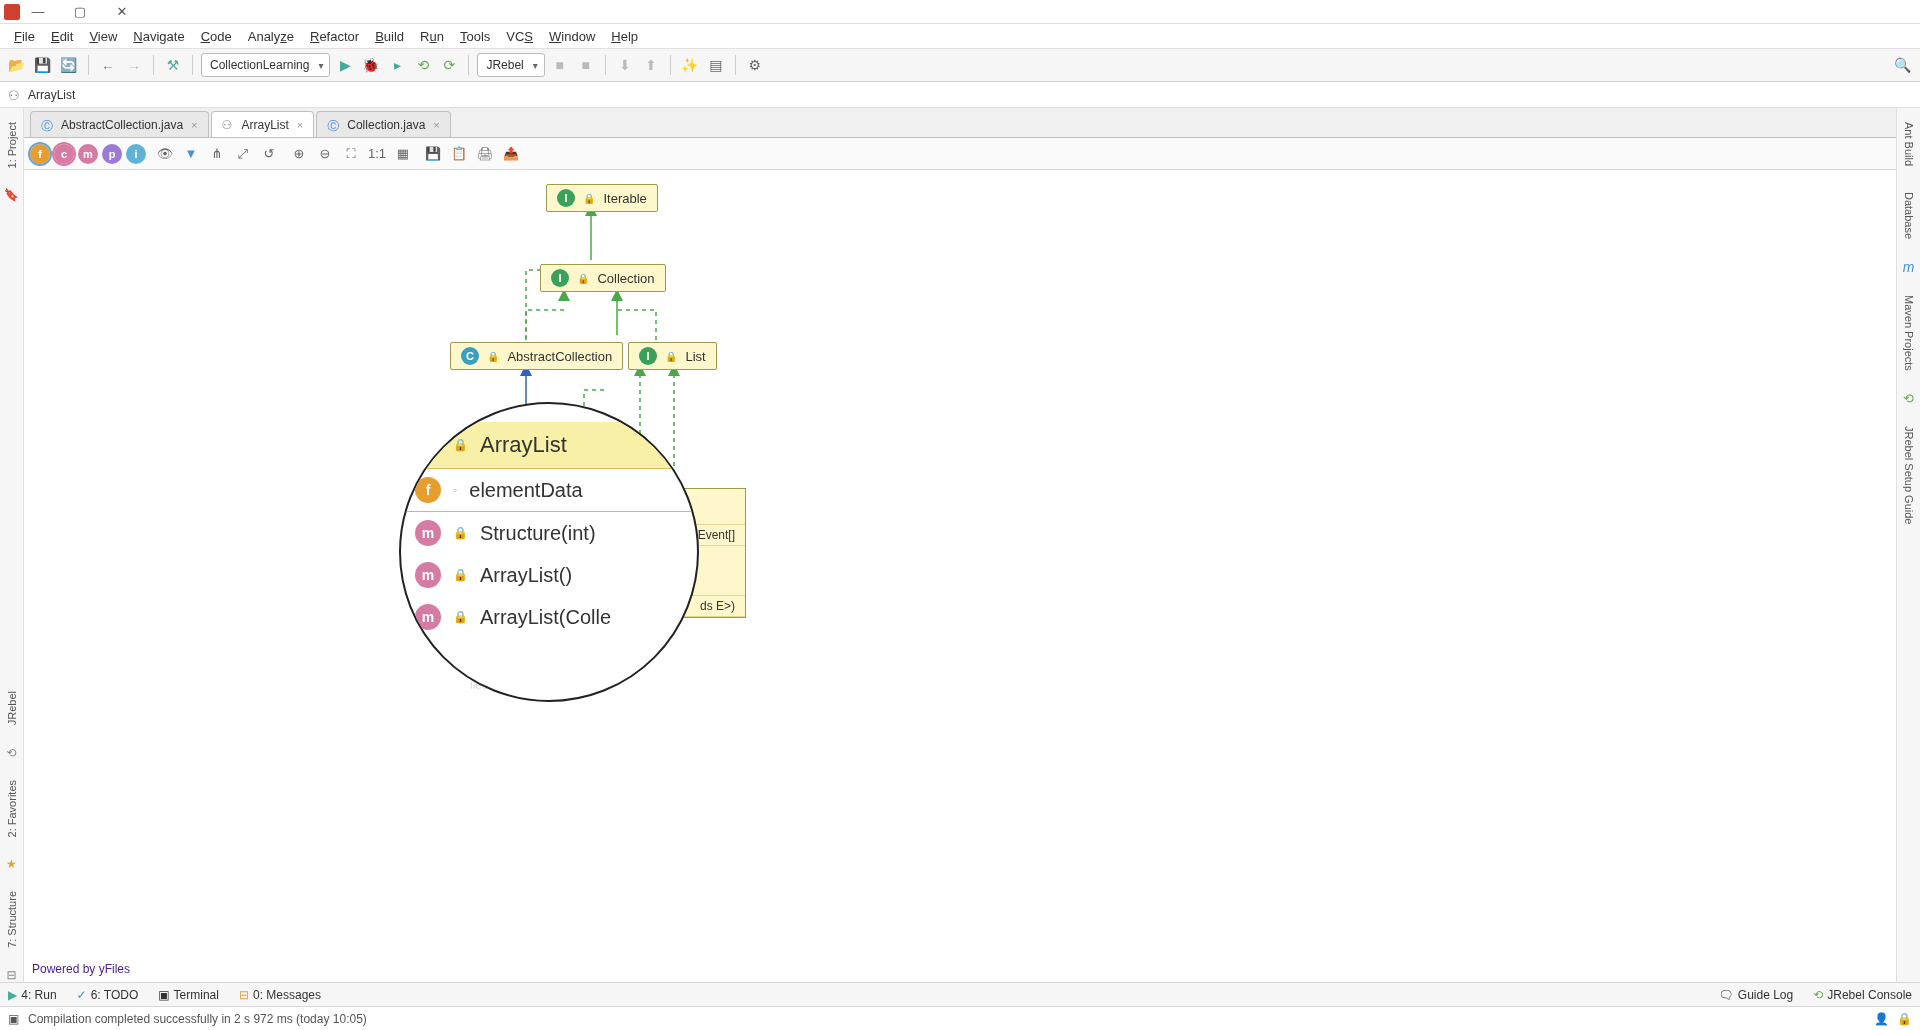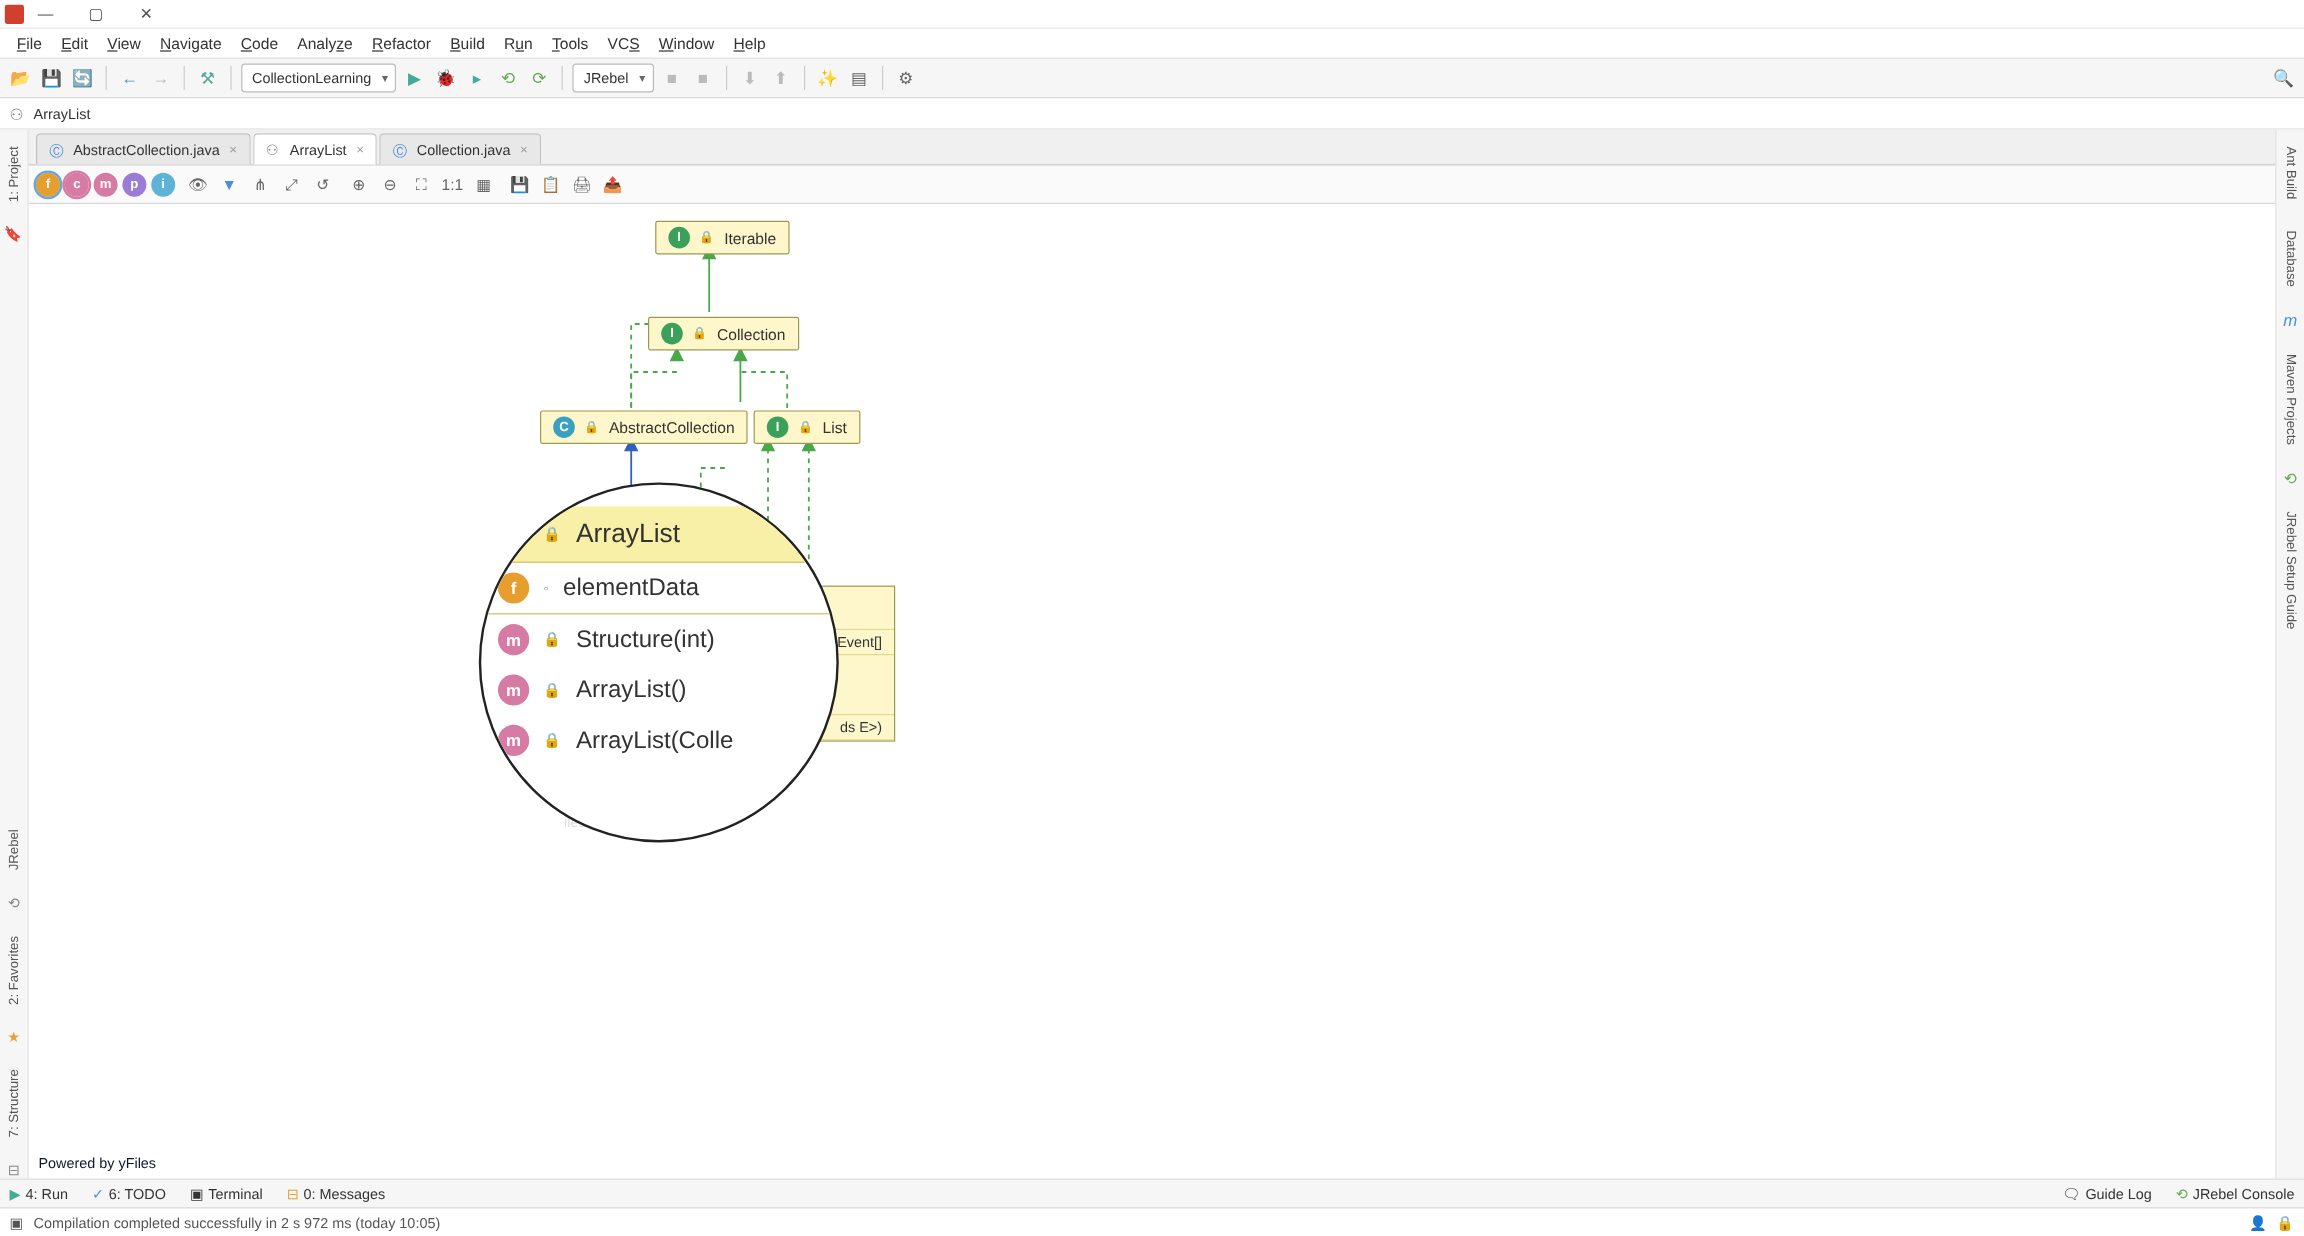--- a/index.html
+++ b/index.html
@@ -53,21 +53,21 @@
 .diagram-toolbar .f { background: #e69e2e; }
 .diagram-toolbar .c { background: #3bb3a3; }
 .diagram-toolbar .m { background: #d67ba3; }
 .diagram-toolbar .p { background: #9b7bd6; }
 .diagram-toolbar .i { background: #5fb3d6; }
 .diagram-toolbar .selected { outline: 2px solid #6ba3d6; }
 .diagram-toolbar .tbtn { width: 22px; height: 22px; display: flex; align-items: center; justify-content: center; cursor: pointer; color: #666; }
 
 
 .diagram-canvas { flex: 1; position: relative; background: #fff; overflow: hidden; }
-.footer-text { position: absolute; bottom: 6px; left: 8px; color: #0f172a; font-size: 12px; }
+.footer-text { position: absolute; bottom: 6px; left: 8px; color: #4c1d95; font-size: 12px; }
 
 
 .class-box { position: absolute; background: #fff7cc; border: 1px solid #9a9a50; border-radius: 2px; padding: 4px 10px; display: flex; align-items: center; gap: 8px; font-size: 13px; }
 .class-box .cicon { width: 18px; height: 18px; border-radius: 50%; display: flex; align-items: center; justify-content: center; font-size: 11px; font-weight: bold; color: #fff; }
 .class-box .iI { background: #3aa05a; }
 .class-box .iC { background: #3aa0c0; }
 .class-box .lock-icon { font-size: 10px; color: #999; }
 
 .magnifier { position: absolute; width: 300px; height: 300px; border: 2px solid #222; border-radius: 50%; background: #fff; overflow: hidden; }
 .magnifier .header { background: #f9f0a8; padding: 10px 14px; display: flex; align-items: center; gap: 12px; border-bottom: 1px solid #d0c060; }

